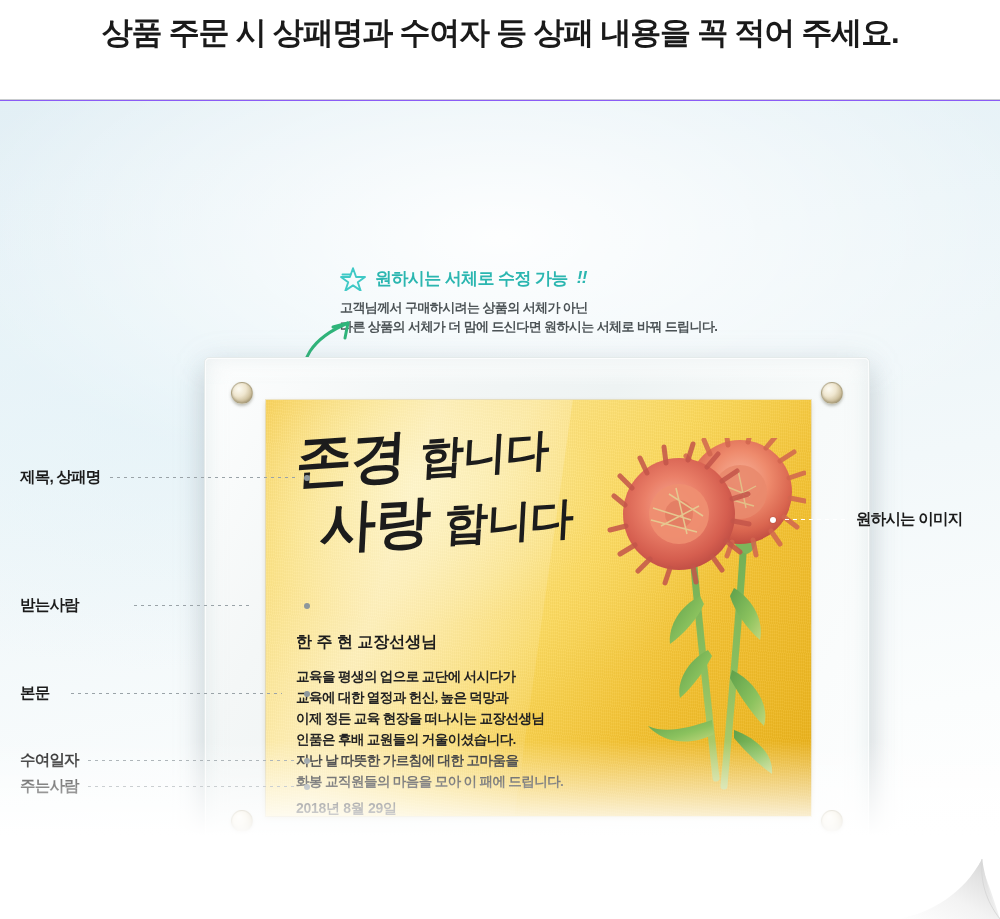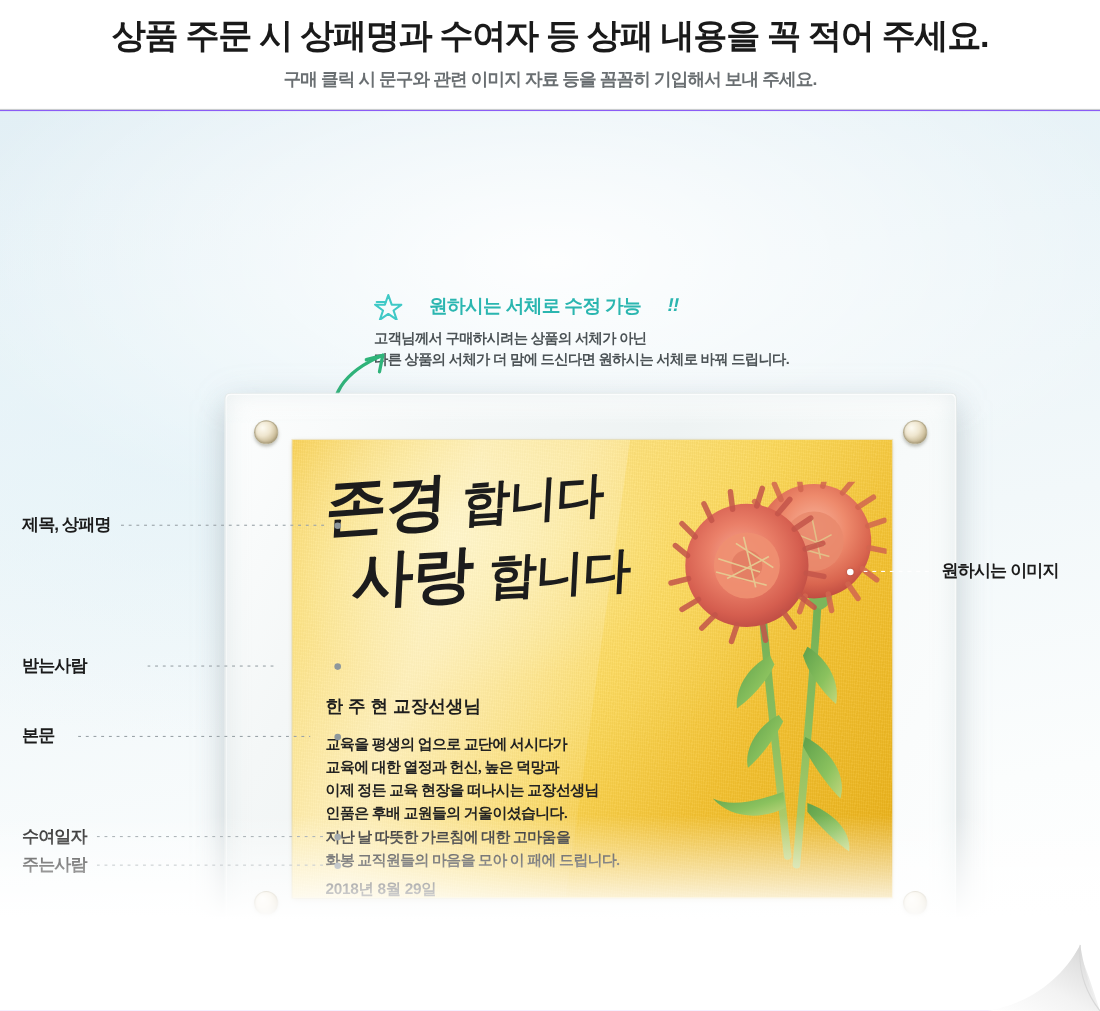--- a/index.html
+++ b/index.html
@@ -50,21 +50,21 @@
     position:absolute;left:0;top:640px;width:1000px;height:121px;
     background:linear-gradient(to bottom, rgba(255,255,255,0) 0%, #ffffff 78%);
   }
   .bottom-white{
     position:absolute;left:0;top:858px;width:1000px;height:61px;background:#ffffff;
   }
 
   
   .note{position:absolute;left:340px;top:164px;width:470px;}
   .note-head{
-    display:flex;align-items:center;gap:24px;
+    display:flex;align-items:center;gap:9px;
     font-size:17px;font-weight:700;color:#2bb6b0;letter-spacing:-0.6px;
     white-space:nowrap;
   }
   .note-head .bang{font-style:italic;font-weight:700;}
   .star-icon{display:block;width:26px;height:26px;flex:0 0 26px;}
   .note-body{
     margin-top:7px;
     font-size:13px;font-weight:600;color:#4c5356;letter-spacing:-0.6px;
     line-height:19px;white-space:nowrap;
   }
@@ -195,38 +195,37 @@
     background-size:7px 1px;background-repeat:repeat-x;
   }
   .leader-dot{
     width:6px;height:6px;border-radius:50%;background:#8d979c;flex:0 0 6px;
   }
   .leader-dot.light{background:#ffffff;box-shadow:0 0 2px rgba(0,0,0,.25);}
 
   
   #c-title   {left:20px;top:366px;width:290px;}
   #c-recip   {left:20px;top:494px;width:290px;gap:46px;}
-  #c-body    {left:20px;top:558px;width:290px;gap:13px;}
+  #c-body    {left:20px;top:582px;width:290px;gap:13px;}
   #c-date    {left:20px;top:649px;width:290px;}
   #c-giver   {left:20px;top:675px;width:290px;}
   #c-image   {left:770px;top:408px;width:215px;}
 
   
   .curl{
     position:absolute;right:0;bottom:0;width:104px;height:78px;pointer-events:none;
   }
 </style>
 </head>
 <body>
 
 <div class="page">
 
   <div class="header">
     <div class="header-title">상품 주문 시 상패명과 수여자 등 상패 내용을 꼭 적어 주세요.</div>
-    <div class="header-sub">구매 클릭 시 문구와 관련 이미지 자료 등을 꼼꼼히 기입해서 보내 주세요.</div>
   </div>
 
   <div class="stage">
 
     <div class="note">
       <div class="note-head">
         <span class="star-icon">
           <svg viewBox="0 0 26 26" width="26" height="26" aria-hidden="true">
             <path d="M13 3.2 L16.1 12.0 L25.0 12.0 L17.8 17.3 L20.6 25.6 L13 20.4 L5.4 25.6 L8.2 17.3 L1.0 12.0 L9.9 12.0 Z" fill="none" stroke="#3fc9c6" stroke-width="1.9" stroke-linejoin="round"></path>
             <path d="M2.5 9.5 L10.5 9.5" fill="none" stroke="#3fc9c6" stroke-width="1.9" stroke-linecap="round"></path>

